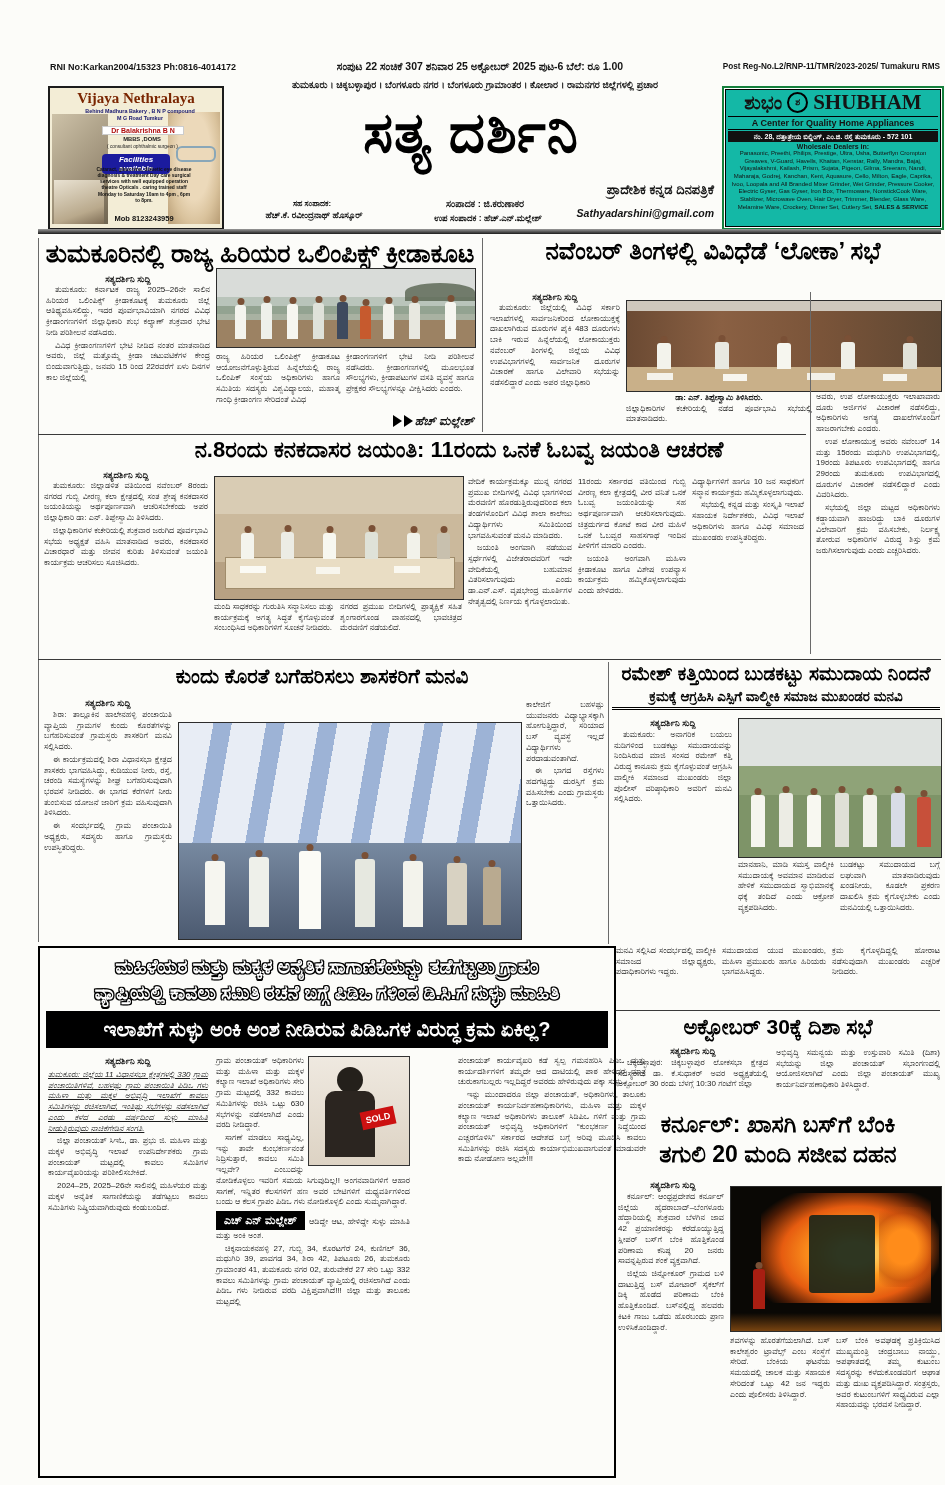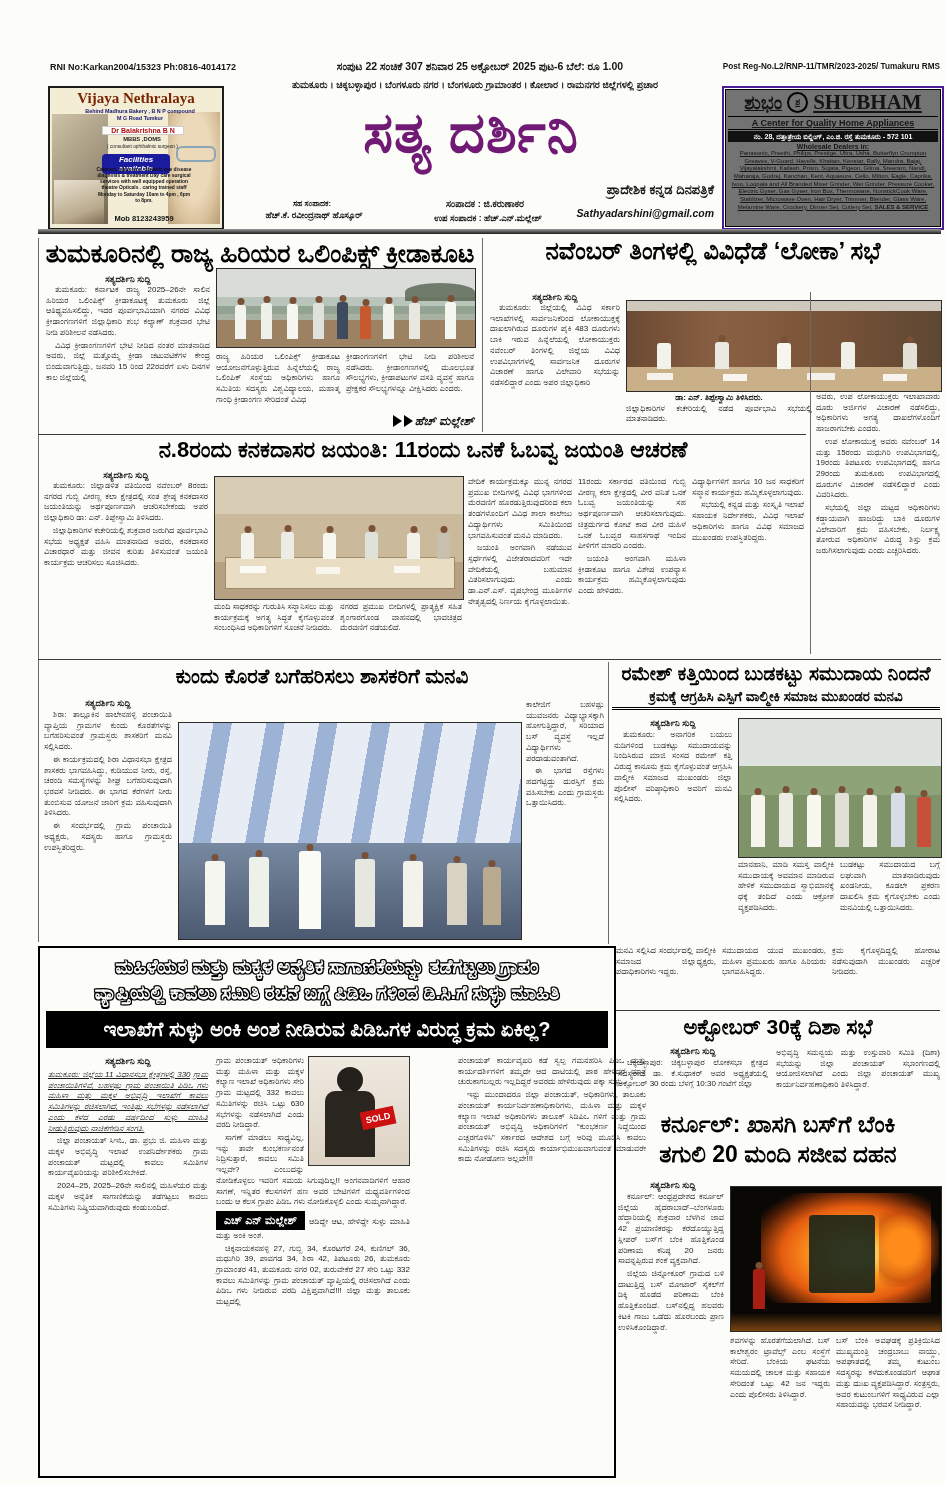--- a/index.html
+++ b/index.html
@@ -47,29 +47,29 @@
     <div class="abs ctr b" style="left:30px;top:20px;width:120px;font-size:5.4px;color:#15156e;">Behind Madhura Bakery , B N P compound</div>
     <div class="abs ctr b" style="left:30px;top:27px;width:120px;font-size:5.4px;color:#15156e;">M G Road Tumkur</div>
     <div class="abs ctr b" style="left:52px;top:38px;width:80px;font-size:7px;color:#b01010;background:#fff;border:1px solid #ccc;">Dr Balakrishna B N</div>
     <div class="abs ctr b" style="left:52px;top:48px;width:80px;font-size:5.8px;color:#222;">MBBS ,DOMS</div>
     <div class="abs ctr" style="left:45px;top:56px;width:95px;font-size:4.8px;color:#222;">( consultant ophthalmic surgeon )</div>
     <div class="abs ctr b" style="left:52px;top:66px;width:68px;font-size:8px;font-style:italic;color:#fff;background:#1b1b9e;border-radius:4px;padding:1px 0;">Facilities available</div>
     <div class="abs ctr b" style="left:46px;top:79px;width:96px;font-size:4.9px;line-height:1.25;color:#111;">Cataract, glaucoma, diabetic eye disease diagnosis &amp; treatment Day care surgical services with well equipped operation theatre Opticals . caring trained staff Monday to Saturday 10am to 4pm , 6pm to 8pm.</div>
     <div class="abs ctr b" style="left:52px;top:126px;width:84px;font-size:7.5px;color:#111;">Mob  8123243959</div>
   </div>
 
-  <div class="abs ctr" style="left:224px;top:88px;width:494px;font-size:56px;font-weight:900;letter-spacing:1px;color:#701a75;line-height:1.6;">ಸತ್ಯ ದರ್ಶಿನಿ</div>
+  <div class="abs ctr" style="left:224px;top:88px;width:494px;font-size:56px;font-weight:900;letter-spacing:1px;color:#000000;line-height:1.6;">ಸತ್ಯ ದರ್ಶಿನಿ</div>
   <div class="abs rt b" style="left:500px;top:182px;width:214px;font-size:13px;">ಪ್ರಾದೇಶಿಕ ಕನ್ನಡ ದಿನಪತ್ರಿಕೆ</div>
   <div class="abs ctr b" style="left:232px;top:199px;width:160px;font-size:7.8px;">ಸಹ ಸಂಪಾದಕ:</div>
   <div class="abs ctr b" style="left:224px;top:210px;width:180px;font-size:8.6px;">ಹೆಚ್.ಕೆ. ರವೀಂದ್ರನಾಥ್ ಹೊಸ್ಕೂರ್</div>
   <div class="abs ctr b" style="left:400px;top:198px;width:170px;font-size:9.5px;">ಸಂಪಾದಕ : ಜಿ.ಕರುಣಾಕರ</div>
   <div class="abs ctr b" style="left:398px;top:213px;width:180px;font-size:8.6px;">ಉಪ ಸಂಪಾದಕ : ಹೆಚ್.ಎನ್.ಮಲ್ಲೇಶ್</div>
   <div class="abs rt b" style="left:556px;top:207px;width:158px;font-size:10.5px;font-style:italic;">Sathyadarshini@gmail.com</div>
 
-  <div class="abs" style="left:722px;top:86px;width:218px;height:140px;border:2px solid #4c1d95;background:#737373;box-shadow:inset 0 0 0 1px #fff, inset 0 0 0 2px #000;text-decoration:underline;">
+  <div class="abs" style="left:722px;top:86px;width:218px;height:140px;border:2px solid #15803d;background:#14b8a6;box-shadow:inset 0 0 0 1px #fff, inset 0 0 0 2px #000;">
     <div style="display:flex;align-items:center;justify-content:center;gap:5px;margin-top:2px;">
       <span style="font-size:19px;font-weight:900;">ಶುಭಂ</span>
       <span style="width:17px;height:17px;border:2px solid #000;border-radius:50%;display:inline-flex;align-items:center;justify-content:center;font-size:9px;font-weight:bold;">ಶ</span>
       <span style="font-size:21px;font-weight:bold;font-family:'Liberation Serif',serif;">SHUBHAM</span>
     </div>
     <div class="ctr b" style="font-size:9px;border-top:1px solid #000;border-bottom:1px solid #000;margin:1px 4px;padding:1px 0;">A Center for Quality Home Appliances</div>
     <div class="ctr" style="font-size:7px;background:#111;color:#fff;margin:1px 4px;padding:1.5px 0;font-weight:bold;">ನಂ. 28, ದತ್ತಾತ್ರೇಯ ಬಿಲ್ಡಿಂಗ್, ಎಂ.ಜಿ. ರಸ್ತೆ ತುಮಕೂರು - 572 101</div>
     <div class="ctr b" style="font-size:7px;margin-top:1px;">Wholesale Dealers in:</div>
     <div class="ctr" style="font-size:6px;line-height:1.28;padding:0 5px;"><span>Panasonic, Preethi, Philips, Prestige, Ultra, Usha, Butterflyn Crompton Greaves, V-Guard, Havells, Khaitan, Kenstar, Rally, Mandra, Bajaj, Vijayalakshmi, Kailash, Prism, Sujata, Pigeon, Gilma, Sreeram, Nandi, Maharaja, Godrej, Kanchan, Kent, Aquasure, Cello, Milton, Eagle, Caprika, Ivoo, Loopala and All Branded Mixer Grinder, Wet Grinder, Pressure Cooker, Electric Gyser, Gas Gyser, Iron Box, Thermoware, NonstickCook Ware, Stablizer, Microwave Oven, Hair Dryer, Trimmer, Blender, Glass Ware, Melamine Ware, Crockery, Dinner Set, Cutlery Set,</span> <span class="b">SALES &amp; SERVICE</span></div>
   </div>
@@ -131,21 +131,21 @@
   <div class="abs capline" style="left:626px;top:393px;width:186px;">ಡಾ: ಎನ್. ತಿಪ್ಪೇಸ್ವಾಮಿ ತಿಳಿಸಿದರು.</div>
   <div class="abs" style="left:626px;top:404px;width:186px;font-size:8px;line-height:1.3;text-align:justify;">ಜಿಲ್ಲಾಧಿಕಾರಿಗಳ ಕಚೇರಿಯಲ್ಲಿ ನಡೆದ ಪೂರ್ವಭಾವಿ ಸಭೆಯಲ್ಲಿ ಮಾತನಾಡಿದರು.</div>
   <div class="abs body-col" style="left:816px;top:392px;width:124px;height:262px;">
     <p class="noind">ಅವರು, ಉಪ ಲೋಕಾಯುಕ್ತರು ಇಲಾಖಾವಾರು ದೂರು ಅರ್ಜಿಗಳ ವಿಚಾರಣೆ ನಡೆಸಲಿದ್ದು, ಅಧಿಕಾರಿಗಳು ಅಗತ್ಯ ದಾಖಲೆಗಳೊಂದಿಗೆ ಹಾಜರಾಗಬೇಕು ಎಂದರು.</p>
     <p>ಉಪ ಲೋಕಾಯುಕ್ತ ಅವರು ನವೆಂಬರ್ 14 ಮತ್ತು 15ರಂದು ಮಧುಗಿರಿ ಉಪವಿಭಾಗದಲ್ಲಿ, 19ರಂದು ತಿಪಟೂರು ಉಪವಿಭಾಗದಲ್ಲಿ ಹಾಗೂ 29ರಂದು ತುಮಕೂರು ಉಪವಿಭಾಗದಲ್ಲಿ ದೂರುಗಳ ವಿಚಾರಣೆ ನಡೆಸಲಿದ್ದಾರೆ ಎಂದು ವಿವರಿಸಿದರು.</p>
     <p>ಸಭೆಯಲ್ಲಿ ಜಿಲ್ಲಾ ಮಟ್ಟದ ಅಧಿಕಾರಿಗಳು ಕಡ್ಡಾಯವಾಗಿ ಹಾಜರಿದ್ದು ಬಾಕಿ ದೂರುಗಳ ವಿಲೇವಾರಿಗೆ ಕ್ರಮ ವಹಿಸಬೇಕು, ನಿರ್ಲಕ್ಷ್ಯ ತೋರುವ ಅಧಿಕಾರಿಗಳ ವಿರುದ್ಧ ಶಿಸ್ತು ಕ್ರಮ ಜರುಗಿಸಲಾಗುವುದು ಎಂದು ಎಚ್ಚರಿಸಿದರು.</p>
   </div>
   <div class="vrule" style="left:810px;top:292px;height:362px;"></div>
 
   <div class="hrule" style="left:38px;top:434px;width:768px;"></div>
-  <div class="abs hl" style="left:40px;top:438px;width:766px;font-size:22px;">ನ.8ರಂದು ಕನಕದಾಸರ ಜಯಂತಿ: 11ರಂದು ಒನಕೆ ಓಬವ್ವ ಜಯಂತಿ ಆಚರಣೆ</div>
+  <div class="abs hl" style="left:40px;top:438px;width:766px;font-size:22px;padding-left:36px;">ನ.8ರಂದು ಕನಕದಾಸರ ಜಯಂತಿ: 11ರಂದು ಒನಕೆ ಓಬವ್ವ ಜಯಂತಿ ಆಚರಣೆ</div>
   <div class="abs byline" style="left:44px;top:470px;width:164px;">ಸತ್ಯದರ್ಶಿನಿ ಸುದ್ದಿ</div>
   <div class="abs body-col" style="left:44px;top:481px;width:164px;height:174px;">
     <p>ತುಮಕೂರು: ಜಿಲ್ಲಾಡಳಿತ ವತಿಯಿಂದ ನವೆಂಬರ್ 8ರಂದು ನಗರದ ಗುಬ್ಬಿ ವೀರಣ್ಣ ಕಲಾ ಕ್ಷೇತ್ರದಲ್ಲಿ ಸಂತ ಶ್ರೇಷ್ಠ ಕನಕದಾಸರ ಜಯಂತಿಯನ್ನು ಅರ್ಥಪೂರ್ಣವಾಗಿ ಆಚರಿಸಬೇಕೆಂದು ಅಪರ ಜಿಲ್ಲಾಧಿಕಾರಿ ಡಾ: ಎನ್. ತಿಪ್ಪೇಸ್ವಾಮಿ ತಿಳಿಸಿದರು.</p>
     <p>ಜಿಲ್ಲಾಧಿಕಾರಿಗಳ ಕಚೇರಿಯಲ್ಲಿ ಶುಕ್ರವಾರ ಜರುಗಿದ ಪೂರ್ವಭಾವಿ ಸಭೆಯ ಅಧ್ಯಕ್ಷತೆ ವಹಿಸಿ ಮಾತನಾಡಿದ ಅವರು, ಕನಕದಾಸರ ವಿಚಾರಧಾರೆ ಮತ್ತು ಜೀವನ ಕುರಿತು ತಿಳಿಸುವಂತೆ ಜಯಂತಿ ಕಾರ್ಯಕ್ರಮ ಆಚರಿಸಲು ಸೂಚಿಸಿದರು.</p>
   </div>
   <div class="photo" style="left:214px;top:476px;width:248px;height:122px;background:linear-gradient(#d9ccb4 0 30%,#cbb99c 30% 70%,#b7a183 70% 100%);">
     <div class="abs" style="left:10px;bottom:10px;width:228px;height:30px;background:#e9ddc4;border:1px solid #a08c6b;">
       <span class="abs" style="left:14px;top:8px;width:26px;height:7px;background:#fbfaf4;"></span>
       <span class="abs" style="left:90px;top:9px;width:24px;height:7px;background:#f8f6ee;"></span>
       <span class="abs" style="left:168px;top:8px;width:26px;height:7px;background:#faf8f0;"></span>

